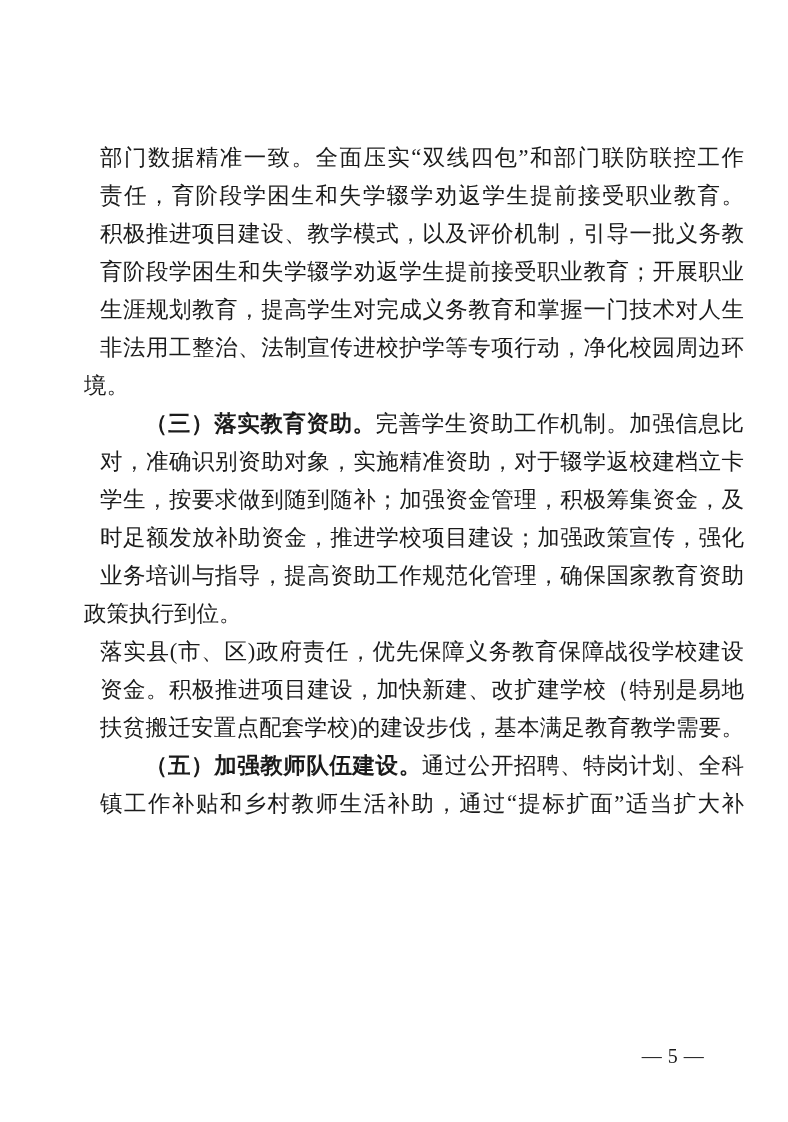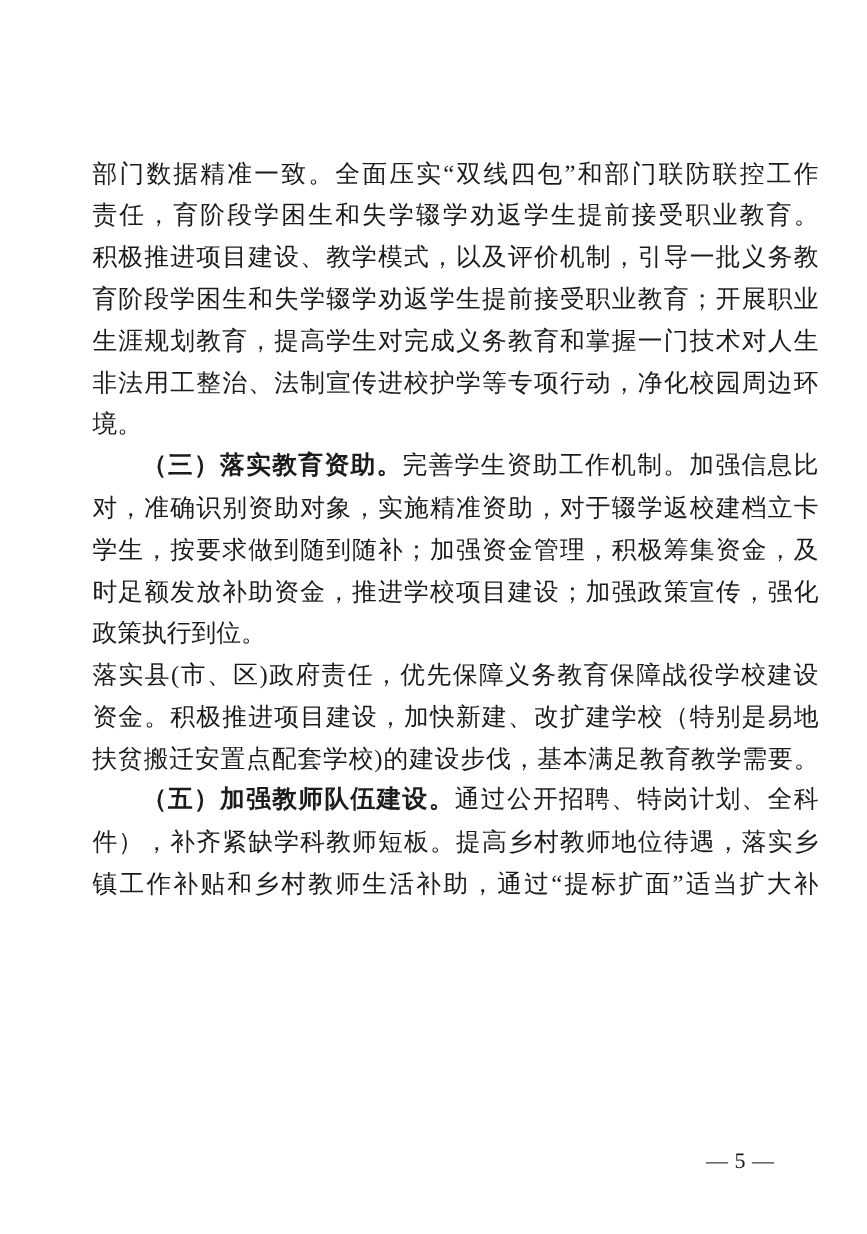--- a/index.html
+++ b/index.html
@@ -28,24 +28,24 @@
     font-size: 22.5px;
     line-height: 38px;
   }
   .line {
     height: 38px;
     text-align: justify;
     text-justify: inter-ideograph;
   }
   .line.fill {
     text-align-last: justify;
+    margin-left: 16px;
   }
   .line.indent {
     text-indent: 2em;
-    font-family: Liberation Mono, monospace;
   }
   .line b {
     font-weight: 700;
   }
   .page-number {
     position: absolute;
     top: 1045px;
     left: 603px;
     width: 140px;
     text-align: center;
@@ -65,22 +65,22 @@
       <div class="line fill">责任，育阶段学困生和失学辍学劝返学生提前接受职业教育。</div>
       <div class="line fill">积极推进项目建设、教学模式，以及评价机制，引导一批义务教</div>
       <div class="line fill">育阶段学困生和失学辍学劝返学生提前接受职业教育；开展职业</div>
       <div class="line fill">生涯规划教育，提高学生对完成义务教育和掌握一门技术对人生</div>
       <div class="line fill">非法用工整治、法制宣传进校护学等专项行动，净化校园周边环</div>
       <div class="line">境。</div>
       <div class="line indent fill"><b>（三）落实教育资助。</b>完善学生资助工作机制。加强信息比</div>
       <div class="line fill">对，准确识别资助对象，实施精准资助，对于辍学返校建档立卡</div>
       <div class="line fill">学生，按要求做到随到随补；加强资金管理，积极筹集资金，及</div>
       <div class="line fill">时足额发放补助资金，推进学校项目建设；加强政策宣传，强化</div>
+      <div class="line fill">业务培训与指导，提高资助工作规范化管理，确保国家教育资助</div>
       <div class="line">政策执行到位。</div>
       <div class="line fill">落实县(市、区)政府责任，优先保障义务教育保障战役学校建设</div>
       <div class="line fill">资金。积极推进项目建设，加快新建、改扩建学校（特别是易地</div>
       <div class="line fill">扶贫搬迁安置点配套学校)的建设步伐，基本满足教育教学需要。</div>
       <div class="line indent fill"><b>（五）加强教师队伍建设。</b>通过公开招聘、特岗计划、全科</div>
-      <div class="line fill">件），补齐紧缺学科教师短板。提高乡村教师地位待遇，落实乡</div>
       <div class="line fill">镇工作补贴和乡村教师生活补助，通过“提标扩面”适当扩大补</div>
     </div>
   <div class="page-number">— 5 —</div>
 </div>
 
 </body></html>

